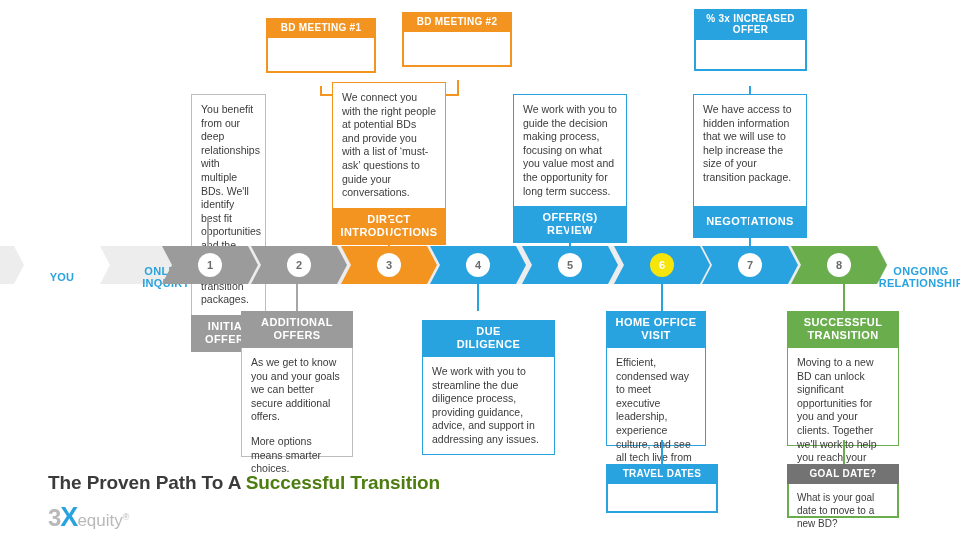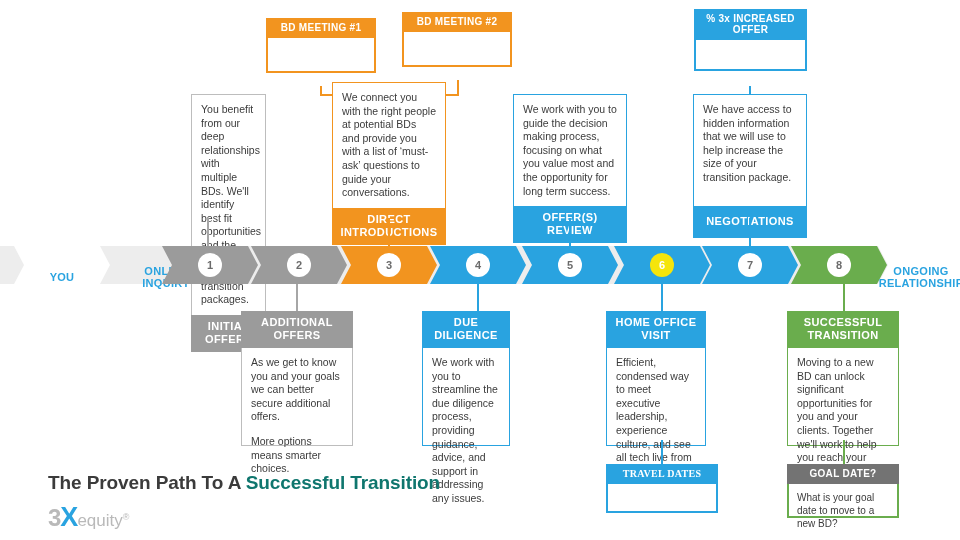--- a/index.html
+++ b/index.html
@@ -56,21 +56,21 @@
     color:#fff;font-weight:bold;font-size:10px;letter-spacing:.3px;
     text-align:center;padding:4px 4px 5px 4px;line-height:11px;
   }
   .banner .blank{box-sizing:border-box;background:#fff;}
   .b-orange .lab{background:#f2941f;}
   .b-orange .blank{border:2px solid #f2941f;border-top:none;}
   .b-blue .lab{background:#29a3e0;}
   .b-blue .blank{border:2px solid #29a3e0;border-top:none;}
   .b-green .lab{background:#737373;}
   .b-green .blank{border:2px solid #6aad4d;border-top:none;}
-  .b-blue-thin .lab{background:#29a3e0;font-family:Liberation Serif, serif;}
+  .b-blue-thin .lab{background:#29a3e0;}
   .b-blue-thin .blank{border:2px solid #29a3e0;border-top:none;}
   .banner .blank .txt{
     font-size:10px;line-height:13px;color:#3b3b3b;padding:7px 8px;display:block;
   }
 
   
   .vline{position:absolute;width:2px;}
   .hline{position:absolute;height:2px;}
   .c-gray{background:#a6a6a6;}
   .c-orange{background:#f2941f;}
@@ -92,21 +92,21 @@
     position:absolute;top:0;height:38px;display:flex;align-items:center;
     justify-content:center;color:#29a3e0;font-weight:bold;font-size:11px;
     text-align:center;line-height:12px;letter-spacing:.3px;margin-top:12px;
   }
 
   
   #title{
     position:absolute;left:48px;top:472px;font-size:19px;font-weight:bold;
     color:#3b3b3b;letter-spacing:-.1px;white-space:nowrap;
   }
-  #title .accent{color:#0f766e;}
+  #title .accent{color:#4d7c0f;}
   #logo{position:absolute;left:48px;top:504px;height:26px;white-space:nowrap;}
   #logo .l3{font-size:24px;font-weight:bold;color:#b9b9b9;line-height:26px;}
   #logo .lx{font-size:27px;font-weight:bold;color:#29a3e0;line-height:26px;margin:0 -1px;}
   #logo .leq{font-size:17px;color:#b9b9b9;line-height:26px;}
   #logo .lr{font-size:9px;color:#b9b9b9;vertical-align:super;}
 </style>
 </head>
 <body>
 
 <div id="stage">
@@ -262,27 +262,27 @@
   <div class="vline c-gray" style="left:296px;top:284px;height:27px;"></div>
   <div class="vline c-blue" style="left:477px;top:284px;height:27px;"></div>
   <div class="vline c-blue" style="left:661px;top:284px;height:27px;"></div>
   <div class="vline c-green" style="left:843px;top:284px;height:27px;"></div>
 
   <div class="card t-gray hdr-top" style="left:241px;top:311px;width:112px;">
     <div class="hdr">
       <span>ADDITIONAL</span><br>
       <span>OFFERS</span>
     </div>
-    <div class="body" style="height:98px;">
+    <div class="body" style="height:109px;">
       <p>As we get to know you and your goals we can better secure additional offers.</p>
       <p>More options means smarter choices.</p>
     </div>
   </div>
 
-  <div class="card t-blue hdr-top" style="left:422px;top:311px;width:88px;">
+  <div class="card t-blue hdr-top" style="left:422px;top:320px;width:133px;">
     <div class="hdr">
       <span>DUE</span><br>
       <span>DILIGENCE</span>
     </div>
     <div class="body" style="height:98px;">
       <p>We work with you to streamline the due diligence process, providing guidance, advice, and support in addressing any issues.</p>
     </div>
   </div>
 
   <div class="card t-blue hdr-top" style="left:606px;top:311px;width:100px;">

